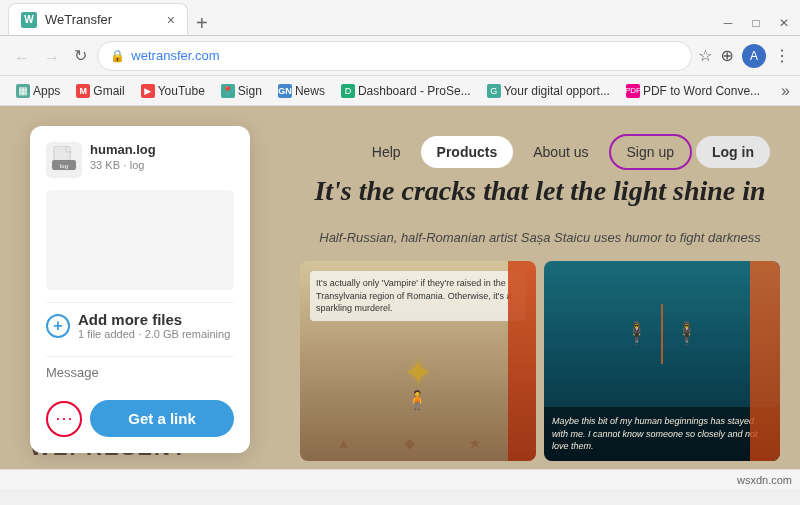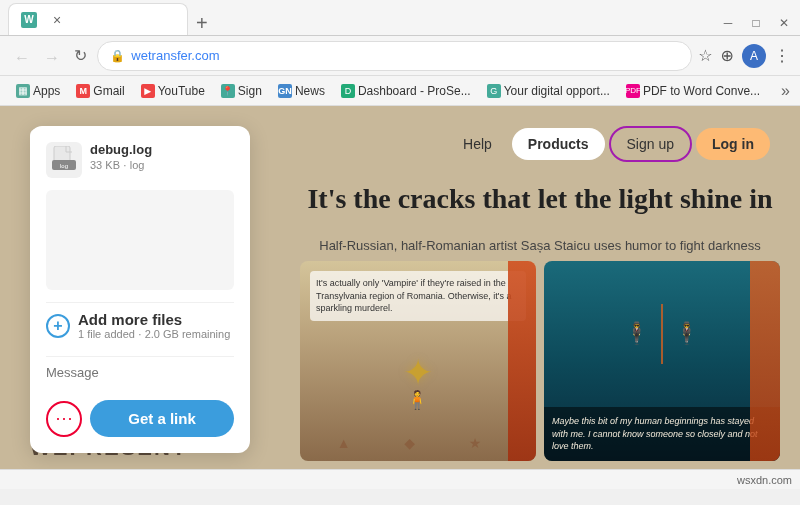--- a/index.html
+++ b/index.html
@@ -24,50 +24,50 @@
     
     .bookmarks-bar { display: flex; align-items: center; padding: 2px 10px; height: 30px; background: #f5f5f5; border-bottom: 1px solid #ddd; gap: 4px; font-size: 12px; overflow: hidden; }
     .bookmark-item { display: flex; align-items: center; gap: 3px; padding: 2px 6px; border-radius: 4px; cursor: pointer; white-space: nowrap; color: #333; }
     .bm-icon { width: 14px; height: 14px; border-radius: 2px; display: flex; align-items: center; justify-content: center; font-size: 10px; }
     .more-btn { margin-left: auto; font-size: 16px; color: #666; cursor: pointer; }
 
     
     .page { width: 800px; height: 363px; background: #c8b89a; position: relative; overflow: hidden; }
 
     
-    .wt-header { position: absolute; top: 8px; left: 0; right: 0; height: 60px; display: flex; align-items: center; padding: 0 30px; z-index: 10; }
+    .wt-header { position: absolute; top: 16px; left: 0; right: 0; height: 60px; display: flex; align-items: center; padding: 0 30px; z-index: 10; }
     .wt-logo { background: #fff; border-radius: 6px; padding: 4px 8px; font-size: 18px; font-weight: bold; color: #333; display: flex; align-items: center; }
     .wt-logo span { color: #333; }
     .wt-nav { margin-left: auto; display: flex; align-items: center; gap: 4px; }
     .wt-nav-btn { padding: 8px 16px; border-radius: 20px; font-size: 14px; font-weight: 500; cursor: pointer; border: none; }
     .wt-nav-help { background: transparent; color: #333; }
     .wt-nav-products { background: #fff; color: #333; font-weight: 600; text-align: center; }
     .wt-nav-about { background: transparent; color: #333; }
     .wt-nav-signup { background: transparent; color: #333; border: 2px solid #a21caf; border-radius: 20px; }
-    .wt-nav-login { background: #fdba74; color: #333; font-weight: 600; }
+    .wt-nav-login { background: #e5e5e5; color: #333; font-weight: 600; }
 
     
     .upload-panel { position: absolute; top: 20px; left: 30px; width: 220px; background: #fff; border-radius: 12px; box-shadow: 0 4px 20px rgba(0,0,0,0.15); z-index: 20; padding: 16px; }
     .file-item { display: flex; align-items: flex-start; gap: 8px; margin-bottom: 12px; }
     .file-icon { width: 36px; height: 36px; background: #f0f0f0; border-radius: 6px; display: flex; align-items: center; justify-content: center; font-size: 11px; color: #666; flex-shrink: 0; }
     .file-info { flex: 1; }
     .file-name { font-size: 13px; font-weight: 600; color: #333; }
     .file-meta { font-size: 11px; color: #888; margin-top: 2px; }
     .file-preview { width: 100%; height: 100px; background: #f5f5f5; border-radius: 6px; margin-bottom: 12px; }
     .add-files { display: flex; align-items: center; gap: 8px; padding: 8px 0; border-top: 1px solid #f0f0f0; margin-bottom: 8px; }
     .add-icon { width: 24px; height: 24px; border-radius: 50%; border: 2px solid #3b9ddd; display: flex; align-items: center; justify-content: center; color: #3b9ddd; font-size: 16px; font-weight: bold; cursor: pointer; }
     .add-label { font-size: 15px; font-weight: 600; color: #333; }
     .add-sub { font-size: 11px; color: #888; }
     .message-input { width: 100%; border: none; border-top: 1px solid #f0f0f0; padding: 8px 0; font-size: 13px; color: #888; outline: none; background: transparent; margin-bottom: 12px; }
     .panel-actions { display: flex; align-items: center; gap: 8px; }
     .options-btn { width: 36px; height: 36px; border-radius: 50%; border: 2px solid #e03; display: flex; align-items: center; justify-content: center; cursor: pointer; background: #fff; flex-shrink: 0; }
     .get-link-btn { flex: 1; background: #3b9ddd; color: #fff; border: none; border-radius: 20px; padding: 10px; font-size: 15px; font-weight: 600; cursor: pointer; }
 
     
-    .hero-content { position: absolute; top: 56px; left: 280px; right: 0; text-align: center; padding: 20px; }
+    .hero-content { position: absolute; top: 48px; left: 280px; right: 0; text-align: center; padding: 20px; font-style: italic; }
     .hero-title { font-size: 28px; font-weight: 700; color: #222; line-height: 1.2; font-family: Georgia, serif; }
     .hero-sub { font-size: 13px; color: #444; margin-top: 22px; }
 
     
     .images-row { position: absolute; top: 155px; left: 280px; right: 0; display: flex; gap: 8px; padding: 0 20px; }
     .img-card { flex: 1; height: 200px; border-radius: 8px; overflow: hidden; }
 
     
     .tarot-left { width: 100%; height: 100%; position: relative; background: linear-gradient(180deg, #d4c49a 0%, #b8a07a 40%, #8a6a4a 100%); display: flex; align-items: center; justify-content: center; }
     .img-text-overlay { position: absolute; top: 10px; left: 10px; right: 10px; background: rgba(255,255,255,0.7); border-radius: 4px; padding: 6px; font-size: 9px; color: #333; line-height: 1.4; }
@@ -94,20 +94,21 @@
     .dots-circle { color: #e03; font-size: 18px; }
   </style>
 </head>
 <body>
 
 <div>
 
   <div class="tab-bar" style="background:#f5f5f5; border-bottom:1px solid #ccc; padding: 0 8px; display:flex; align-items:flex-end; height:36px;">
     <div class="tab">
       <div class="tab-favicon">W</div>
+      <span class="tab-title">WeTransfer</span>
       <span class="tab-close">×</span>
     </div>
     <span class="new-tab-btn">+</span>
 
     <div style="margin-left:auto; display:flex; gap:12px; padding-bottom:4px;">
       <span class="win-btn">─</span>
       <span class="win-btn">□</span>
       <span class="win-btn">✕</span>
     </div>
   </div>
@@ -167,37 +168,38 @@
 
 <div class="page">
 
   <div class="wt-header">
     <div class="wt-logo">
       <span style="font-size:20px; font-weight:900; color:#222;">we</span>
     </div>
     <nav class="wt-nav">
       <button class="wt-nav-btn wt-nav-help">Help</button>
       <button class="wt-nav-btn wt-nav-products">Products</button>
+      <button class="wt-nav-btn wt-nav-about">About us</button>
       <button class="wt-nav-btn wt-nav-signup">Sign up</button>
       <button class="wt-nav-btn wt-nav-login">Log in</button>
     </nav>
   </div>
 
   <div class="upload-panel">
     <div class="file-item">
       <div class="file-icon">
         <svg width="24" height="28" viewBox="0 0 24 28" fill="none">
           <rect x="2" y="0" width="16" height="20" rx="2" fill="#e8e8e8" stroke="#ccc" stroke-width="1"></rect>
           <path d="M14 0 L14 6 L20 6" fill="none" stroke="#ccc" stroke-width="1"></path>
           <rect x="0" y="14" width="24" height="10" rx="2" fill="#888"></rect>
           <text x="12" y="22" text-anchor="middle" font-size="6" fill="white">log</text>
         </svg>
       </div>
       <div class="file-info">
-        <div class="file-name">debug.log</div>
+        <div class="file-name">human.log</div>
         <div class="file-meta">
           <span>33 KB</span>
           <span> · </span>
           <span>log</span>
         </div>
       </div>
     </div>
 
     <div class="file-preview"></div>
 

